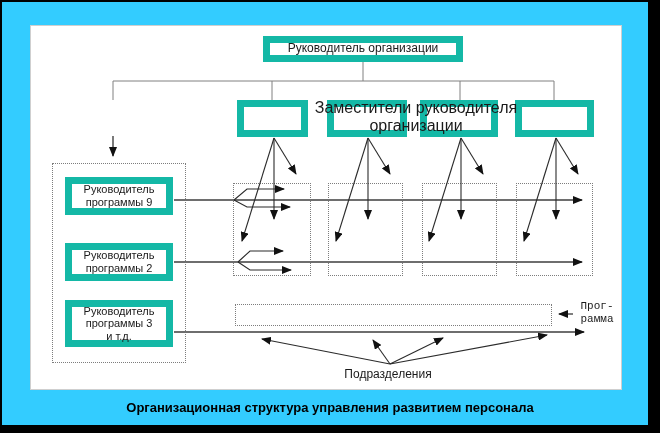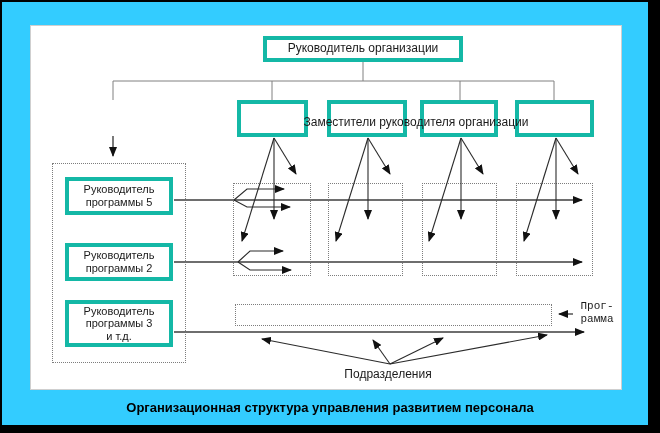--- a/index.html
+++ b/index.html
@@ -27,21 +27,21 @@
     border:1px solid #cfcfcf;
   }
   .lines-layer{
     position:absolute;left:0;top:0;width:660px;height:433px;
     pointer-events:none;
     z-index:3;
   }
   .box{
     position:absolute;
     background:#fff;
-    border:4px solid #14b8a6;
+    border:7px solid #14b8a6;
     display:flex;flex-direction:column;
     align-items:center;justify-content:center;
     text-align:center;
     color:#1a1a1a;
     font-size:11px;line-height:1.15;
     z-index:4;
   }
   .box .ln{display:block;}
   .dashed{
     position:absolute;
@@ -55,21 +55,21 @@
     text-align:center;
     z-index:6;
     line-height:1.15;
   }
   #head-box{left:263px;top:36px;width:200px;height:26px;font-size:12px;}
   #hr-chief-box{left:53px;top:100px;width:132px;height:36px;}
   #dep-box-1{left:237px;top:100px;width:71px;height:37px;}
   #dep-box-2{left:327px;top:100px;width:80px;height:37px;}
   #dep-box-3{left:420px;top:100px;width:78px;height:37px;}
   #dep-box-4{left:515px;top:100px;width:79px;height:37px;}
-  #deputies-label{left:266px;top:116px;width:300px;font-size:12px;}
+  #deputies-label{left:266px;top:99px;width:300px;font-size:16px;}
   #left-dashed-container{left:52px;top:163px;width:134px;height:200px;}
   #program1-box{left:65px;top:177px;width:108px;height:38px;}
   #program2-box{left:65px;top:243px;width:108px;height:38px;}
   #program3-box{left:65px;top:300px;width:108px;height:47px;}
   #unit-dashed-1{left:233px;top:183px;width:78px;height:93px;}
   #unit-dashed-2{left:328px;top:183px;width:75px;height:93px;}
   #unit-dashed-3{left:422px;top:183px;width:75px;height:93px;}
   #unit-dashed-4{left:516px;top:183px;width:77px;height:93px;}
   #program-row-dashed{left:235px;top:304px;width:317px;height:22px;}
   #program-side-label{left:572px;top:300px;width:50px;font-size:11px;text-align:center;font-family:Liberation Mono, monospace;}
@@ -160,21 +160,21 @@
 
   <div class="box" id="dep-box-1"></div>
   <div class="box" id="dep-box-2"></div>
   <div class="box" id="dep-box-3"></div>
   <div class="box" id="dep-box-4"></div>
 
   <div class="floating-label" id="deputies-label">Заместители руководителя организации</div>
 
   <div class="box" id="program1-box">
     <span class="ln">Руководитель</span>
-    <span class="ln">программы 5</span>
+    <span class="ln">программы 9</span>
   </div>
   <div class="box" id="program2-box">
     <span class="ln">Руководитель</span>
     <span class="ln">программы 2</span>
   </div>
   <div class="box" id="program3-box">
     <span class="ln">Руководитель</span>
     <span class="ln">программы 3</span>
     <span class="ln">и т.д.</span>
   </div>

